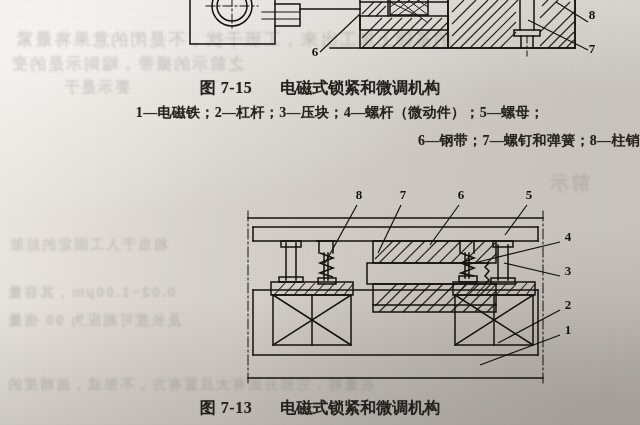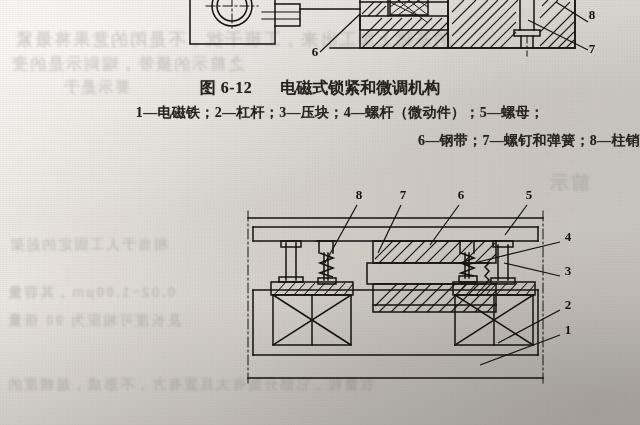--- a/index.html
+++ b/index.html
@@ -143,21 +143,21 @@
     <svg width="640" height="70" viewBox="0 0 640 70" style="position:absolute;left:0;top:0;">
       <g id="fig712-labels">
           <text class="lbl" x="315" y="56" text-anchor="middle">6</text>
           <text class="lbl" x="592" y="19" text-anchor="middle">8</text>
           <text class="lbl" x="592" y="53" text-anchor="middle">7</text>
         </g>
     </svg>
   </div>
 
   <div class="cap" style="left:0;top:78px;width:640px;font-size:16px;">
-    <span class="num">图 6-12</span>
+    <span class="num">图 7-15</span>
     <span style="display:inline-block;width:20px;"></span>
     <span>电磁式锁紧和微调机构</span>
   </div>
 
   <div class="legend" style="left:0;top:104px;width:640px;font-size:14px;letter-spacing:.3px;padding-left:20px;">1—电磁铁；2—杠杆；3—压块；4—螺杆（微动件）；5—螺母；</div>
   <div class="legend" style="left:0;top:132px;width:640px;font-size:14px;letter-spacing:.3px;text-align:right;">6—钢带；7—螺钉和弹簧；8—柱销</div>
 
   <div class="fig" style="left:0;top:185px;width:640px;height:210px;">
     <svg width="640" height="210" viewBox="0 0 640 210" class="blur-soft">
       <g class="ink" stroke-width="1.5" stroke-linecap="square">
@@ -243,15 +243,20 @@
           <text class="lbl" x="461" y="14" text-anchor="middle">6</text>
           <text class="lbl" x="529" y="14" text-anchor="middle">5</text>
           <text class="lbl" x="568" y="56" text-anchor="middle">4</text>
           <text class="lbl" x="568" y="90" text-anchor="middle">3</text>
           <text class="lbl" x="568" y="124" text-anchor="middle">2</text>
           <text class="lbl" x="568" y="149" text-anchor="middle">1</text>
         </g>
     </svg>
   </div>
 
+  <div class="cap" style="left:0;top:398px;width:640px;font-size:16px;">
+    <span class="num">图 7-13</span>
+    <span style="display:inline-block;width:20px;"></span>
+    <span>电磁式锁紧和微调机构</span>
+  </div>
 
   <div class="grain"></div>
 </div>
 
 </body></html>

